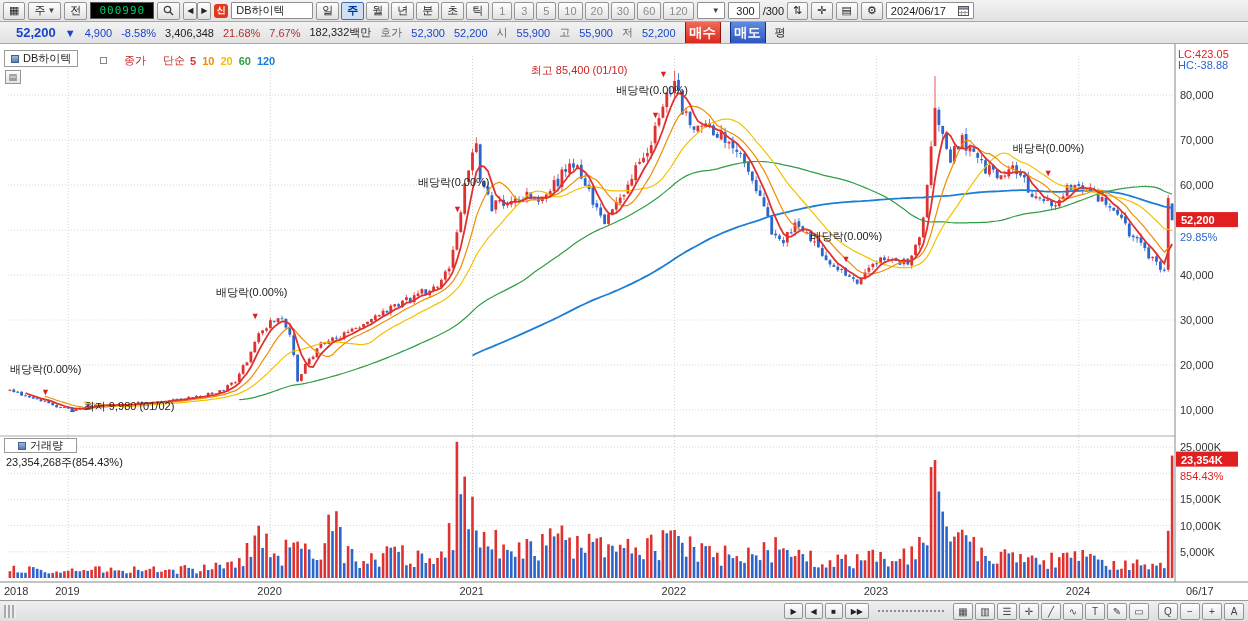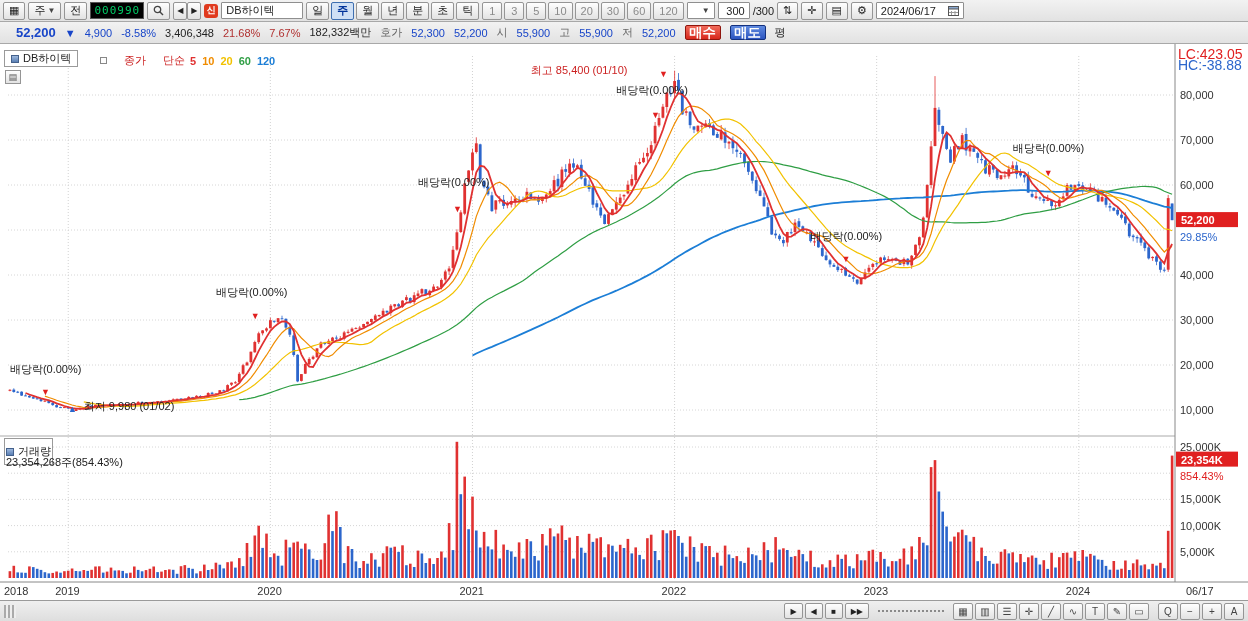--- a/index.html
+++ b/index.html
@@ -9,62 +9,62 @@
 
   
   .toolbar { display:flex; align-items:center; gap:3px; height:22px; padding:0 3px;
     background:linear-gradient(#f2f2f2,#e2e2e2); border-bottom:1px solid #a8a8a8; white-space:nowrap; overflow:hidden; }
   .tbtn { display:inline-flex; align-items:center; justify-content:center; height:18px; min-width:20px;
     padding:0 5px; background:linear-gradient(#fefefe,#e2e2e2); border:1px solid #959595; border-radius:2px;
     font-size:11px; color:#222; cursor:default; }
   .tbtn.selected { background:#cfe0f5; border:1px solid #3e6fb0; color:#00339a; font-weight:bold; }
   .tbtn.dim { color:#8a8a8a; }
   .caret { font-size:8px; margin-left:2px; color:#444; }
-  .code-input { display:inline-flex; align-items:center; justify-content:center; width:54px; height:17px;
+  .code-input { display:inline-flex; align-items:center; justify-content:center; width:64px; height:17px;
     background:#000; color:#00cc66; font-family:"DejaVu Sans Mono",monospace; font-size:11px; letter-spacing:1px;
     border:1px solid #555; }
   .sunken { background:#fff; border:1px solid #8f8f8f; border-radius:1px; height:17px;
     display:inline-flex; align-items:center; padding:0 4px; }
   .split { display:inline-flex; }
   .split .tbtn { min-width:14px; padding:0 2px; font-size:8px; }
   .credit-badge { display:inline-flex; align-items:center; justify-content:center; width:14px; height:14px;
     background:#e03a1e; color:#fff; border-radius:3px; font-size:9px; font-weight:bold; }
   .stock-name-field { width:82px; }
   .count-input { width:32px; justify-content:flex-end; }
   .date-field { gap:12px; }
   .spacer { flex:1; }
 
   
   .quoterow { gap:9px; padding-left:16px; }
   .price-main { font-size:13px; font-weight:bold; }
   .down { color:#1845c8; }
   .red { color:#b03030; }
   .lbl { color:#666; }
-  .buy-btn,.sell-btn { height:15px; width:36px; border-radius:2px; color:#fff; font-weight:bold;
+  .buy-btn,.sell-btn { height:24px; width:36px; border-radius:2px; color:#fff; font-weight:bold;
     display:inline-flex; align-items:center; justify-content:center; }
   .buy-btn { background:linear-gradient(#f06a5a,#d8281c); border:1px solid #8f150d; }
   .sell-btn { background:linear-gradient(#5f8ae0,#2c55c0); border:1px solid #13307e; }
 
   
   .chart-region { position:relative; width:1248px; height:556px; background:#fff; }
   #chart-svg { position:absolute; left:0; top:0; }
   #chart-svg text { font-family:"Liberation Sans","DejaVu Sans",sans-serif; }
   .chart-title-tab { position:absolute; left:4px; top:6px; height:17px; display:flex; align-items:center; gap:4px;
     background:#fff; border:1px solid #9a9a9a; padding:0 6px; font-size:11px; color:#222; }
   .tab-ico { width:8px; height:8px; background:linear-gradient(#9db8dd,#5a7fb4); border:1px solid #44618c; }
   .mini-ico-btn { position:absolute; left:5px; top:26px; width:16px; height:14px; font-size:9px;
     display:flex; align-items:center; justify-content:center; background:linear-gradient(#fdfdfd,#e3e3e3);
     border:1px solid #959595; color:#555; }
   .legend { position:absolute; left:100px; top:9px; display:flex; align-items:center; gap:5px; font-size:11px; }
   .legend-box { width:7px; height:7px; border:1px solid #888; background:#fdfdfd; }
   .legend-main { color:#cc2222;margin-left:12px; }
-  .lchc { position:absolute; left:1178px; top:5px; font-size:14px; line-height:11px; }
+  .lchc { position:absolute; left:1178px; top:5px; font-size:11px; line-height:11px; }
   .lc { color:#e02020; } .hc { color:#2c66cc; }
-  .volume-tab { position:absolute; left:4px; top:394px; height:27px; display:flex; align-items:center; gap:4px;
-    background:#fff; border:1px solid #9a9a9a; padding:0 1px; font-size:11px; color:#222; }
+  .volume-tab { position:absolute; left:4px; top:394px; height:15px; display:flex; align-items:center; gap:4px;
+    background:#fff; border:1px solid #9a9a9a; padding:0 13px; font-size:11px; color:#222; }
   .volume-summary { position:absolute; left:6px; top:411px; font-size:11px; color:#222; }
 
   
   .bottom-bar { display:flex; align-items:center; gap:3px; height:21px; padding:0 4px;
     background:linear-gradient(#efefef,#dedede); border-top:1px solid #9a9a9a; }
   .grip { width:12px; height:13px; background:repeating-linear-gradient(90deg,#aaa 0 2px,#eee 2px 4px); }
   .nav-btn { height:16px; min-width:18px; font-size:8px; }
   .track { width:66px; height:0; border-top:2px dotted #8a8a8a; margin:0 6px; }
   .tool-btn { height:17px; width:19px; padding:0; font-size:10px; color:#444; }
 </style>

